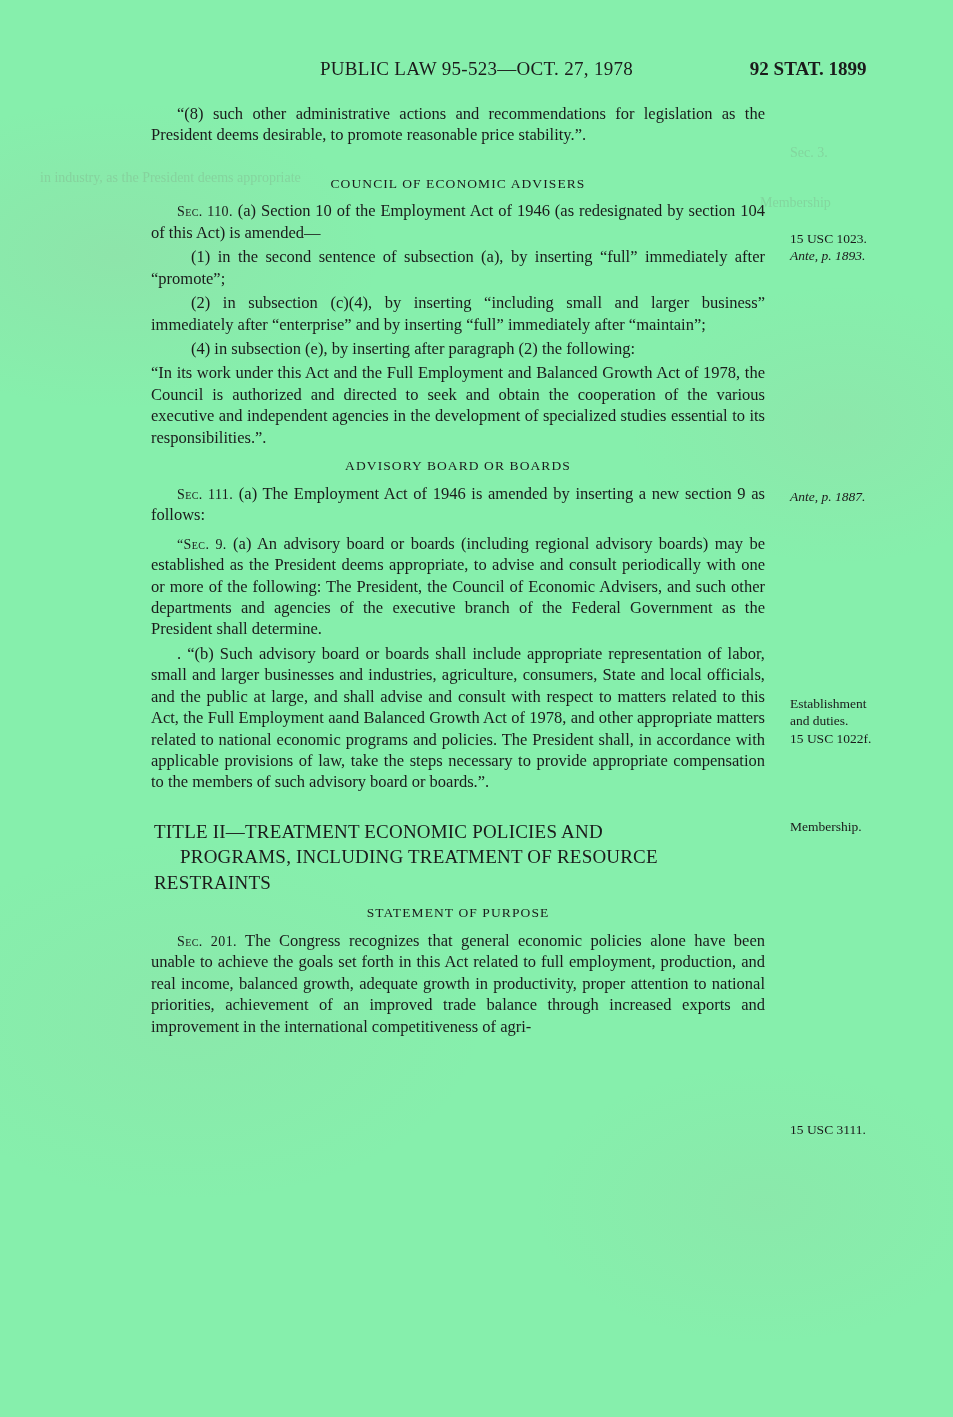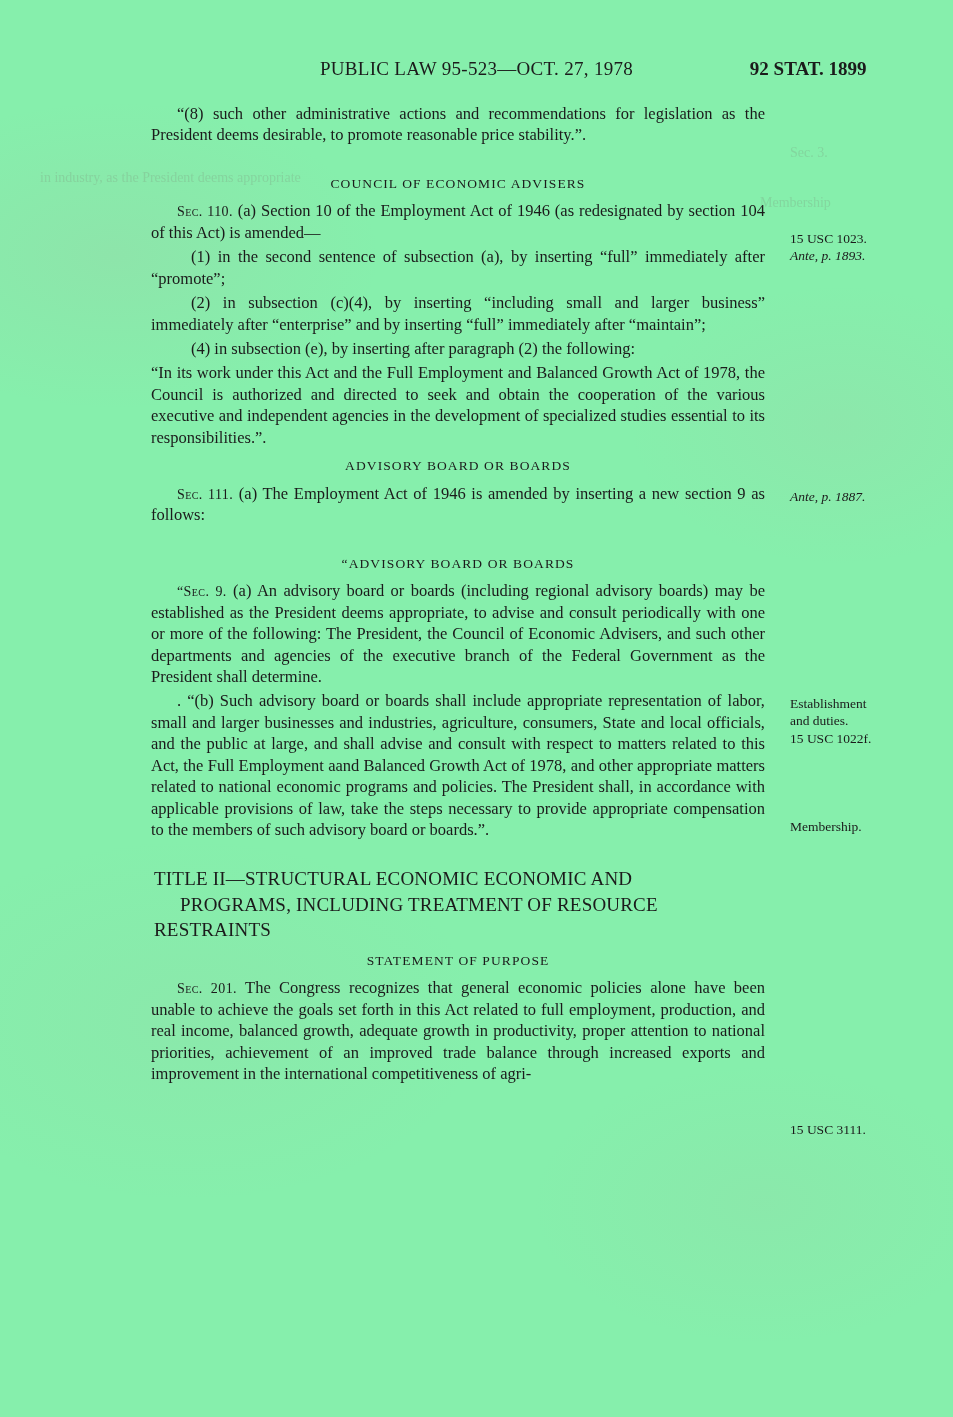--- a/index.html
+++ b/index.html
@@ -152,31 +152,30 @@
 
     <p class="no-indent">“In its work under this Act and the Full Employment and Balanced Growth Act of 1978, the Council is authorized and directed to seek and obtain the cooperation of the various executive and independent agencies in the development of specialized studies essential to its responsibilities.”.</p>
 
     <p class="center-caps">ADVISORY BOARD OR BOARDS</p>
 
     <p class="p-indent gap-s">
       <span class="sec-label">Sec. 111.</span>
       <span>(a) The Employment Act of 1946 is amended by inserting a new section 9 as follows:</span>
     </p>
 
-    <p class="center-caps gap-m">“ADVISORY BOARD OR BOARDS</p>
 
     <p class="p-indent gap-s">
       <span class="sec-label">“Sec. 9.</span>
       <span>(a) An advisory board or boards (including regional advisory boards) may be established as the President deems appropriate, to advise and consult periodically with one or more of the following: The President, the Council of Economic Advisers, and such other departments and agencies of the executive branch of the Federal Government as the President shall determine.</span>
     </p>
 
     <p class="p-indent">. “(b) Such advisory board or boards shall include appropriate representation of labor, small and larger businesses and industries, agriculture, consumers, State and local officials, and the public at large, and shall advise and consult with respect to matters related to this Act, the Full Employment aand Balanced Growth Act of 1978, and other appropriate matters related to national economic programs and policies. The President shall, in accordance with applicable provisions of law, take the steps necessary to provide appropriate compensation to the members of such advisory board or boards.”.</p>
 
     <div class="title-block">
-      <div class="l1">TITLE II—STRUCTURAL ECONOMIC ECONOMIC AND</div>
+      <div class="l1">TITLE II—TREATMENT ECONOMIC POLICIES AND</div>
       <div class="l2">PROGRAMS, INCLUDING TREATMENT OF RESOURCE</div>
       <div class="l3">RESTRAINTS</div>
     </div>
 
     <p class="center-caps">STATEMENT OF PURPOSE</p>
 
     <p class="p-indent gap-s">
       <span class="sec-label">Sec. 201.</span>
       <span>The Congress recognizes that general economic policies alone have been unable to achieve the goals set forth in this Act related to full employment, production, and real income, balanced growth, adequate growth in productivity, proper attention to national priorities, achievement of an improved trade balance through increased exports and improvement in the international competitiveness of agri-</span>
     </p>

